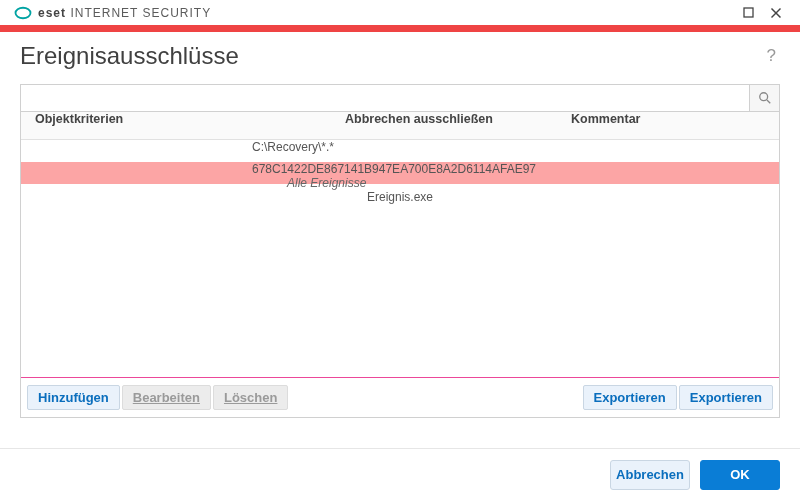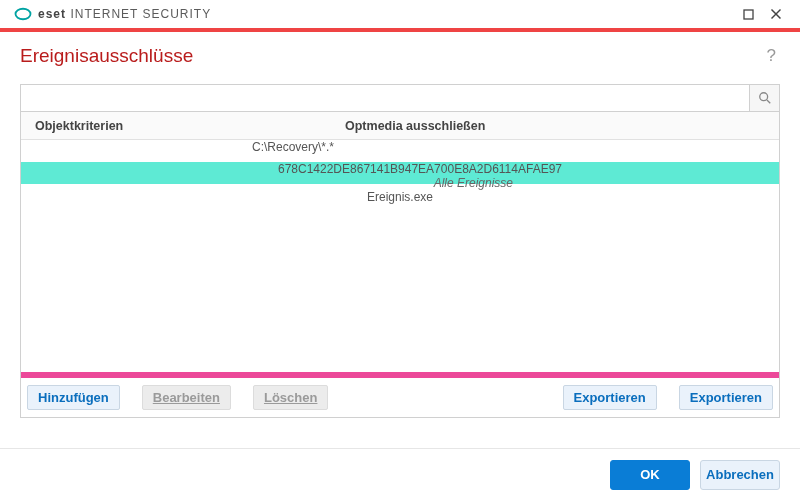--- a/index.html
+++ b/index.html
@@ -10,21 +10,21 @@
     width: 800px;
     height: 500px;
     overflow: hidden;
     color: #333;
   }
   .titlebar {
     height: 32px;
     display: flex;
     align-items: center;
     padding: 0 10px 0 14px;
-    border-bottom: 4px solid #ef4444;
+    border-bottom: 7px solid #ef4444;
   }
   .logo {
     width: 18px; height: 18px;
     margin-right: 6px;
     display: inline-flex; align-items: center; justify-content: center;
   }
   .product-name {
     font-size: 12px;
     letter-spacing: 1px;
     color: #5b5b5b;
@@ -37,23 +37,23 @@
     display: inline-flex; align-items: center; justify-content: center;
     color: #444;
     cursor: pointer;
   }
   .header {
     display: flex;
     align-items: center;
     padding: 10px 20px 14px 20px;
   }
   .header h1 {
-    font-size: 19px;
+    font-size: 24px;
     font-weight: 400;
-    color: #b91c1c;
+    color: #404040;
   }
   .help-icon {
     color: #999;
     font-size: 17px;
     cursor: pointer;
     padding: 4px;
   }
   .content {
     padding: 0 20px;
   }
@@ -82,44 +82,44 @@
     border-top: none;
     height: 306px;
     display: flex;
     flex-direction: column;
   }
   .thead {
     display: flex;
     background: #fafafa;
     border-bottom: 1px solid #e1e1e1;
     height: 28px;
-    align-items: center;
+    align-items: flex-start;
     font-weight: 600;
     font-size: 12.5px;
     color: #444;
   }
   .col1 { width: 324px; padding-left: 14px; }
   .col2 { width: 226px; }
   .col3 { flex: 1; }
   .tbody { flex: 1; overflow: auto; }
   .trow {
     display: flex;
     height: 22px;
     align-items: center;
     font-size: 12px;
     color: #555;
     flex-direction: column;
   }
-  .trow.alt { background: #5eead4; text-align: right; }
+  .trow.alt { background: #fca5a5; }
   .italic { font-style: italic; color: #666; }
   .table-toolbar {
     display: flex;
     padding: 7px 6px;
-    border-top: 6px solid #ec4899;
-    gap: 22px;
+    border-top: 1px solid #ec4899;
+    gap: 2px;
     background: #fff;
   }
   .table-toolbar .spacer { flex: 1; }
   .tbtn {
     border: 1px solid #c9d6e3;
     background: #eaf2fb;
     color: #0a6ebd;
     padding: 4px 10px;
     font-size: 13px;
     border-radius: 2px;
@@ -203,21 +203,22 @@
       <svg width="14" height="14" viewBox="0 0 16 16">
           <circle cx="6.5" cy="6.5" r="4.5" fill="none" stroke="#888" stroke-width="1.5"></circle>
           <line x1="10.2" y1="10.2" x2="14" y2="14" stroke="#888" stroke-width="1.5"></line>
         </svg>
     </div>
   </div>
 
   <div class="table">
     <div class="thead">
       <div class="col1">Objektkriterien</div>
-      <div class="col2">Optmedia ausschließen</div>
+      <div class="col2">Abbrechen ausschließen</div>
+      <div class="col3">Kommentar</div>
     </div>
     <div class="tbody">
       <div class="trow">
         <div class="col1">C:\Recovery\*.*</div>
         <div class="col3"></div>
       </div>
       <div class="trow alt">
         <div class="col1">678C1422DE867141B947EA700E8A2D6114AFAE97</div>
         <div class="col2 italic">Alle Ereignisse</div>
         <div class="col3">Ereignis.exe</div>
@@ -228,15 +229,15 @@
       <button class="tbtn disabled">Bearbeiten</button>
       <button class="tbtn disabled">Löschen</button>
       <span class="spacer"></span>
       <button class="tbtn">Exportieren</button>
       <button class="tbtn">Exportieren</button>
     </div>
   </div>
 </div>
 
 <div class="footer">
+  <button class="btn btn-secondary">Abbrechen</button>
   <button class="btn btn-primary">OK</button>
-  <button class="btn btn-secondary">Abbrechen</button>
 </div>
 
 </body></html>

